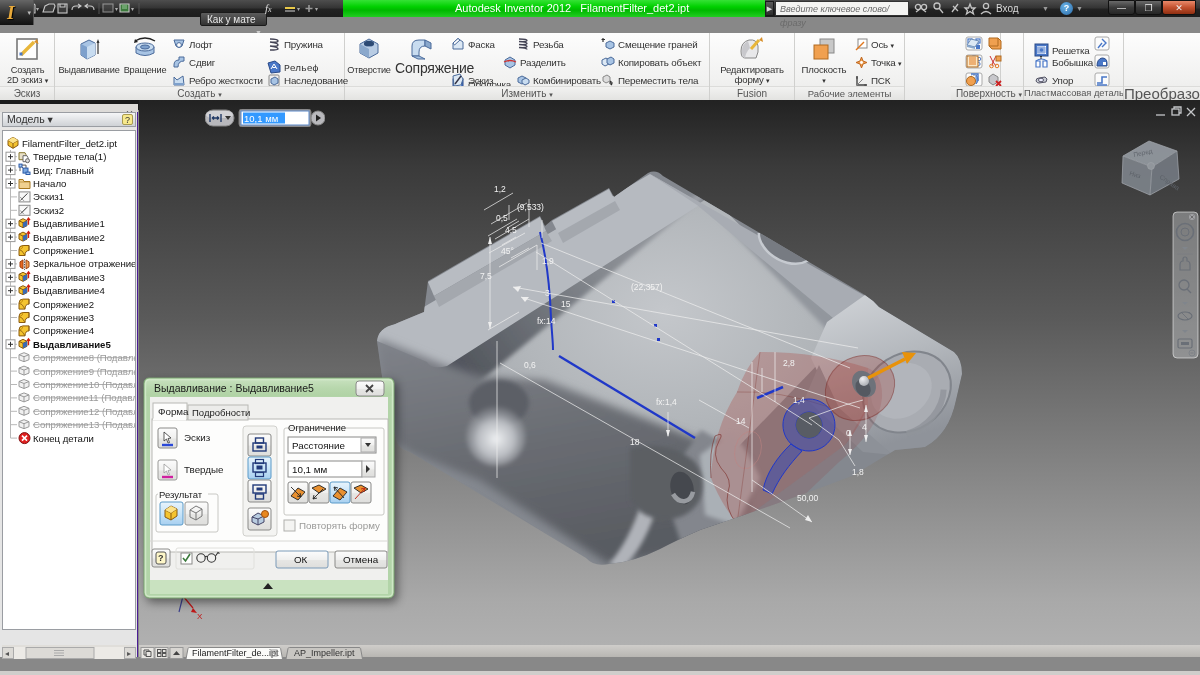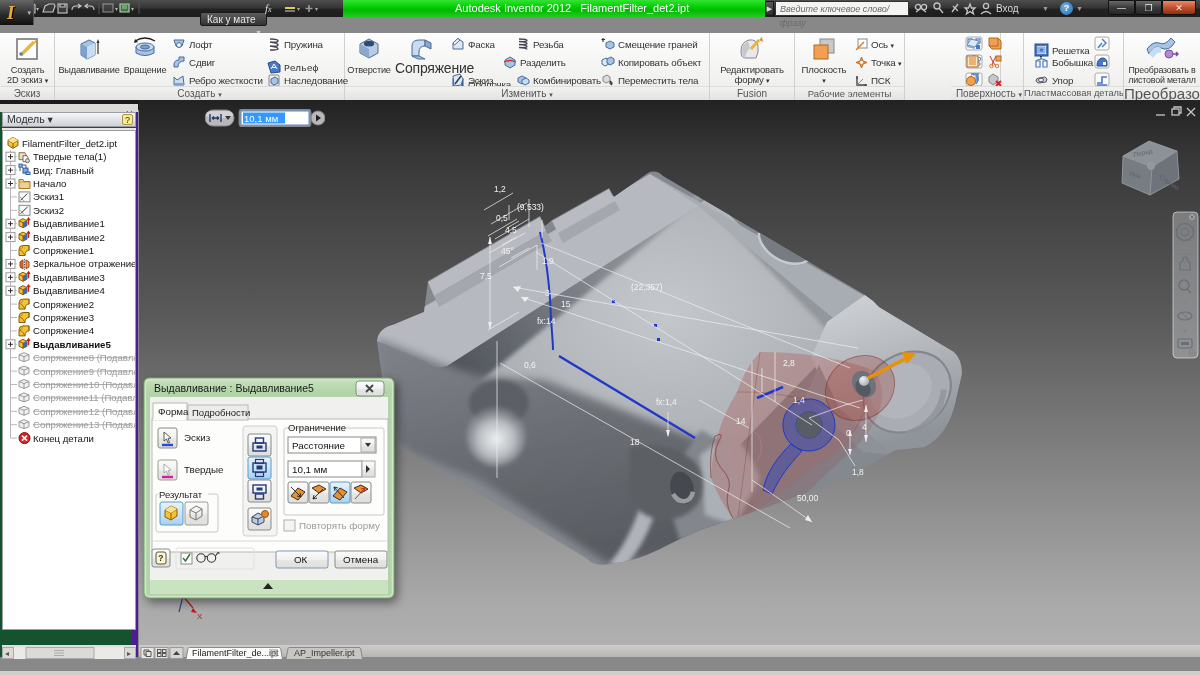--- a/index.html
+++ b/index.html
@@ -24,21 +24,21 @@
 .rtab.active{background:#f0f0ee;color:#222;border-radius:2px 2px 0 0;}
 
 #ribbon{position:absolute;left:0;top:33px;width:1200px;height:67px;background:linear-gradient(180deg,#fdfdfd,#f1f1f0 70%,#e9e9e8);}
 #ribbon2{position:absolute;left:0;top:100px;width:1200px;height:10px;background:#1b1b1b;}
 .panel{position:absolute;top:0;height:67px;border-right:1px solid #d0d0ce;}
 .pcap{position:absolute;left:0;right:0;top:53px;height:14px;background:linear-gradient(180deg,#f2f2f1,#e3e3e1);color:#555;font-size:10px;text-align:center;line-height:13px;border-top:1px solid #dcdcda;white-space:nowrap;overflow:hidden;}
 .bigbtn{position:absolute;text-align:center;color:#333;font-size:9.6px;line-height:10.5px;letter-spacing:-0.2px;}
 .smallrow{position:absolute;height:17px;color:#333;font-size:9.8px;line-height:17px;white-space:nowrap;letter-spacing:-0.2px;}
 .smallrow svg{vertical-align:-3px;margin-right:3px;}
 
-#browser{position:absolute;left:0;top:104px;width:138px;height:553px;background:#14532d;border-right:6px solid #4c1d95;}
+#browser{position:absolute;left:0;top:104px;width:138px;height:553px;background:#e5e5e5;border-right:1px solid #4c1d95;}
 #bgrab{position:absolute;left:0;top:0;width:138px;height:8px;background:#dddbd8;}
 #bhead{position:absolute;left:2px;top:8px;width:134px;height:15px;background:linear-gradient(180deg,#f5f6f7,#cfd2d6);border:1px solid #9a9da2;color:#333;font-size:10.5px;line-height:13px;padding-left:4px;}
 #btools{position:absolute;left:2px;top:24px;width:134px;height:16px;background:#e8e6e4;}
 #btree{position:absolute;left:2px;top:26px;width:134px;height:500px;background:#fff;border:1px solid #9a9da2;overflow:hidden;}
 #bscroll{position:absolute;left:2px;top:541px;width:134px;height:12px;background:#e0deda;}
 
 #viewport{position:absolute;left:139px;top:100px;width:1061px;height:545px;background:linear-gradient(180deg,#222 0%,#3a3a3a 12%,#5a5a5a 40%,#8b8b8b 72%,#a9a9a9 92%,#b0b0b0 100%);}
 
 #tabbar{position:absolute;left:139px;top:645px;width:1061px;height:12px;background:linear-gradient(180deg,#cfcdca,#b8b6b2);}
 #statusbar{position:absolute;left:0;top:657px;width:1200px;height:14px;background:linear-gradient(180deg,#f4f3f1,#d9d7d3);color:#222;font-size:10.5px;line-height:14px;padding-left:4px;border-top:1px solid #999;}
@@ -343,29 +343,20 @@
             <rect x="9" y="8" width="3" height="3" fill="#fff"></rect>
           </svg></div>
   <div class="smallrow" style="left:70px;top:39px;"><svg width="16" height="15" viewBox="0 0 16 15">
             <rect x="1" y="1" width="14" height="13" rx="2" fill="#fbfbfb" stroke="#aaa"></rect>
             <path d="M3 11 L8 11 L8 5 L13 5 M3 13 L13 13" stroke="#4a78c8" fill="none" stroke-width="1.6"></path>
           </svg></div>
   <div class="pcap" style="font-size:9.3px;">Пластмассовая деталь</div>
  </div>
 
  <div class="panel" style="left:1124px;width:76px;border-right:none;">
-  <div class="bigbtn" style="left:0px;top:3px;width:76px;font-size:8.9px;">
-   <svg width="34" height="26" viewBox="0 0 34 26">
-            <path d="M4 18 Q10 8 16 12 Q24 16 30 6 L26 2 Q20 10 14 7 Q8 5 2 13 Z" fill="#a8c4e4" stroke="#4a6a9a"></path>
-            <path d="M4 18 L8 22 Q12 16 16 17 L16 12 Q10 8 4 18" fill="#c8dcf0"></path>
-            <circle cx="24" cy="18" r="4" fill="#b48ad4" stroke="#7a4aa4"></circle>
-            <path d="M28 18 L33 18 M31 16 L33 18 L31 20" stroke="#7a4aa4" stroke-width="1.5" fill="none"></path>
-          </svg>
-   <div>Преобразовать в<br>листовой металл</div>
-  </div>
   <div class="pcap" style="font-size:15px;">Преобразование</div>
  </div>
 </div>
 <div id="ribbon2"></div>
 
 <div id="browser">
   <div id="bgrab"><svg width="138" height="8" viewBox="0 0 138 8">
           <line x1="4" y1="2.5" x2="120" y2="2.5" stroke="#b8b6b2"></line>
           <line x1="4" y1="4.5" x2="120" y2="4.5" stroke="#f8f8f6"></line>
           <line x1="4" y1="5.5" x2="120" y2="5.5" stroke="#b8b6b2"></line>

